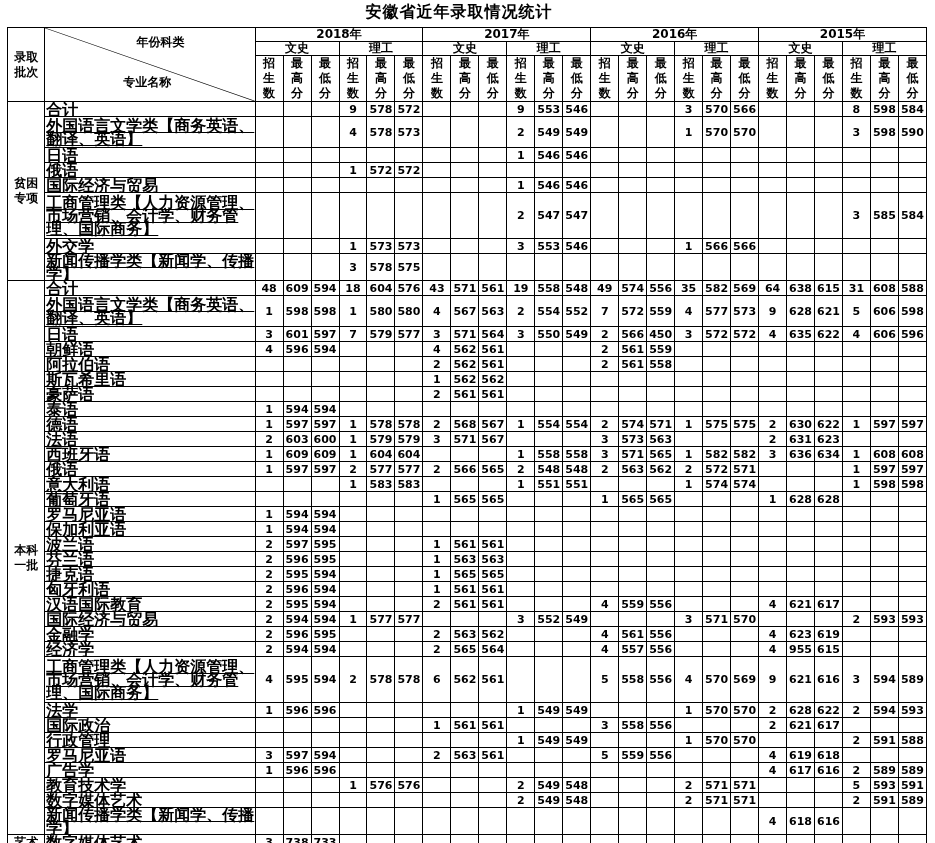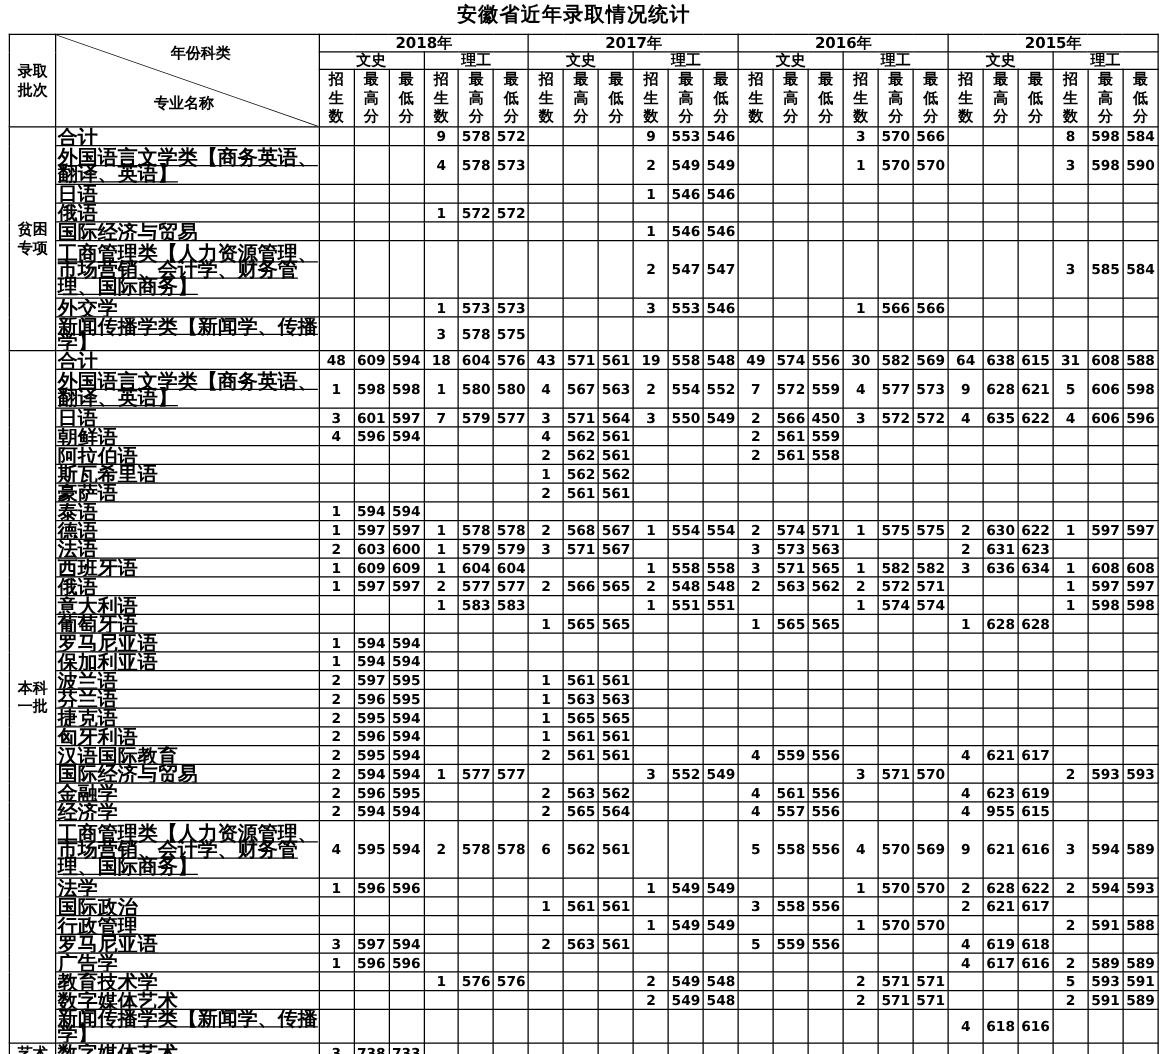--- a/index.html
+++ b/index.html
@@ -335,21 +335,21 @@
         <td>576</td>
         <td>43</td>
         <td>571</td>
         <td>561</td>
         <td>19</td>
         <td>558</td>
         <td>548</td>
         <td>49</td>
         <td>574</td>
         <td>556</td>
-        <td>30</td>
+        <td>35</td>
         <td>582</td>
         <td>569</td>
         <td>64</td>
         <td>638</td>
         <td>615</td>
         <td>31</td>
         <td>608</td>
         <td>588</td>
       </tr>
       <tr class="r2">

